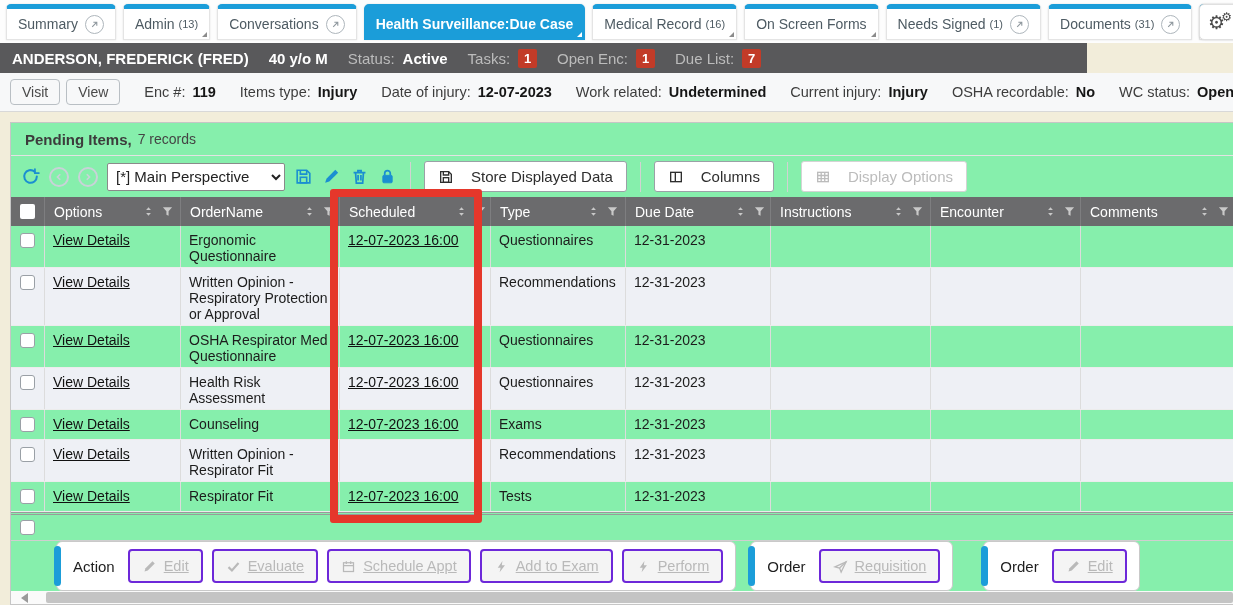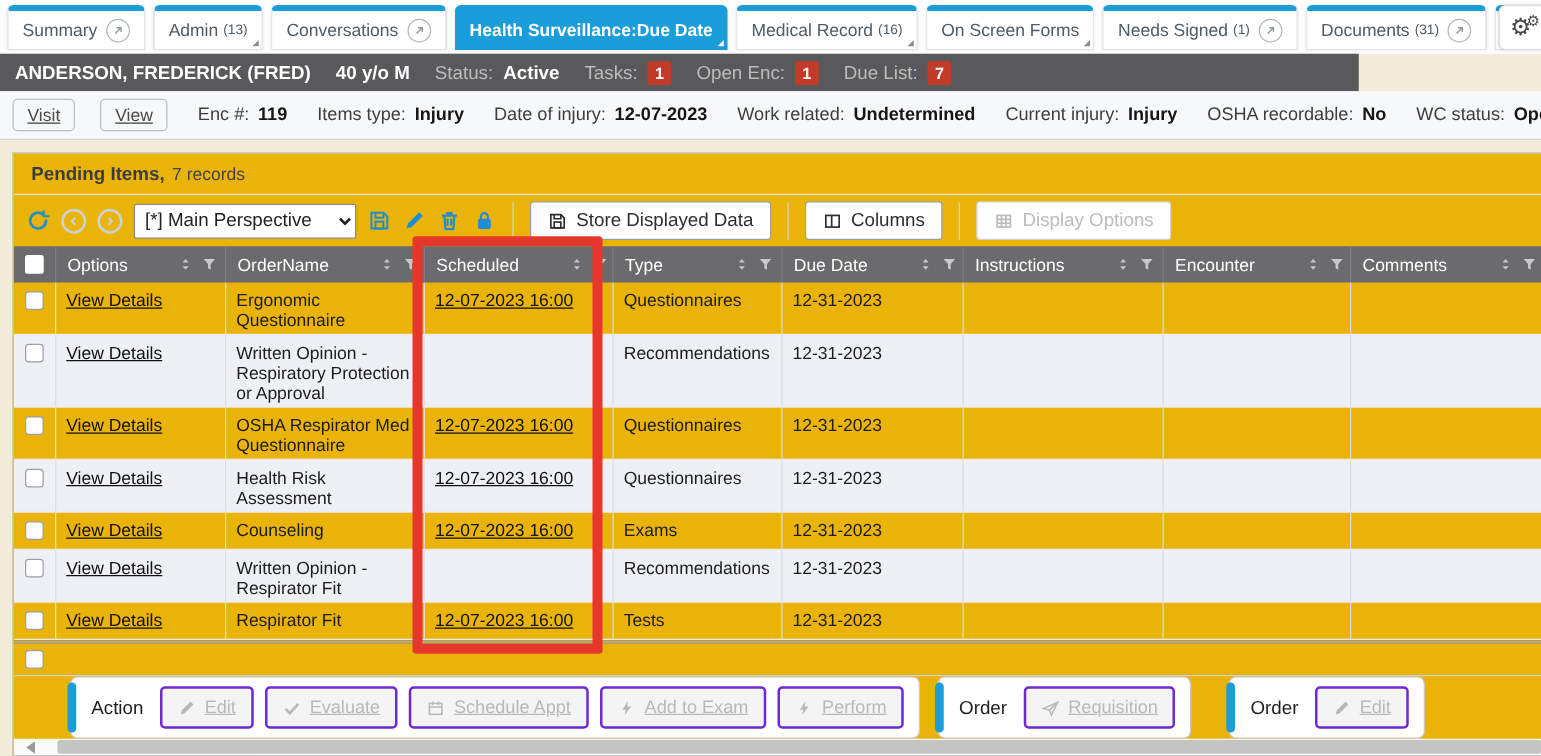--- a/index.html
+++ b/index.html
@@ -34,44 +34,44 @@
   .bpair { display:flex; align-items:center; gap:8px; }
   .badge { min-width:19px; height:19px; background:#c23b28; color:#fff; font-weight:bold; font-size:13px;
            display:inline-flex; align-items:center; justify-content:center; border-radius:2px; padding:0 4px; }
 
   
   .encbar { position:absolute; left:0; top:73px; width:1233px; height:39px; background:#f7f8f9;
             border-bottom:1px solid #d8d8d8; display:flex; align-items:center; padding:0 10px; gap:24px;
             font-size:14.5px; color:#3d3d3d; white-space:nowrap; }
   .obtn { border:1px solid #b9bfc4; border-radius:4px; background:transparent; padding:4px 11px;
           font-size:14px; color:#4a4a4a; font-family:inherit; cursor:pointer; }
-  .encbar .btns { display:flex; gap:20px;text-decoration:underline; }
+  .encbar .btns { display:flex; gap:6px; }
   .fpair { display:flex; gap:7px; }
   .fpair b { color:#161616; }
 
   
-  .panel { position:absolute; left:10px; top:122px; width:1223px; height:483px; background:#eab308;
+  .panel { position:absolute; left:10px; top:122px; width:1223px; height:483px; background:#86efac;
            border:1px solid #c6c6c6; border-right:none; display:flex; flex-direction:column; overflow:hidden; }
   .ptitle { height:33px; display:flex; align-items:center; gap:6px; padding:0 14px;
             border-bottom:1px solid #e3e3e3; font-size:15px; flex:none; }
   .ptitle .t1 { font-weight:bold; color:#3c3c3c; }
   .ptitle .t2 { color:#444; font-size:14px; }
 
   
   .tools { height:41px; display:flex; align-items:center; padding:0 10px; gap:9px; flex:none; }
   .blue { color:#1a8fd1; }
   .icbtn { background:none; border:none; cursor:pointer; display:flex; align-items:center; padding:0; }
   .icbtn svg { width:19px; height:19px; }
   .navcirc { width:20px; height:20px; border:2px solid #c9d2d8; border-radius:50%; color:#c9d2d8;
              display:inline-flex; align-items:center; justify-content:center; }
   .navcirc svg { width:12px; height:12px; }
   .persel { height:28px; border:1px solid #8a8a8a; border-radius:2px; font-size:15px; font-family:inherit;
             padding:0 4px; min-width:178px; color:#222; background:#fff; }
   .vdiv { width:1px; height:30px; background:#d2d2d2; margin:0 4px; }
-  .tbtn { display:flex; align-items:center; gap:7px; border:1px solid #9aa1a6; border-radius:3px;
+  .tbtn { display:flex; align-items:center; gap:17px; border:1px solid #9aa1a6; border-radius:3px;
           background:#fff; padding:6px 13px; font-size:15px; color:#2e2e2e; font-family:inherit; cursor:pointer; }
   .tbtn svg { width:16px; height:16px; }
   .tbtn.disabled { color:#bcbcbc; border-color:#d4d4d4; cursor:default; }
 
   
   .grid { display:grid; grid-template-columns:34px 136px 159px 151px 135px 145px 160px 150px minmax(0,1fr); }
   .thead { height:29px; background:#6b6b6d; color:#fff; font-size:14px; flex:none; }
   .th { display:flex; align-items:center; padding:0 6px 0 9px; border-right:1px solid #7e7e80; overflow:hidden;gap:40px; }
   .th .lbl { flex:1; white-space:nowrap; }
   .hic { display:flex; align-items:center; gap:6px; color:#c9c9c9; }
@@ -126,21 +126,21 @@
   </div>
   <div class="tab">
     <span>Conversations</span>
     <span class="pop">
         <svg viewBox="0 0 24 24" fill="none" stroke="currentColor" stroke-width="2.4">
           <path d="M7 17L17 7M9.5 7H17v7.5"></path>
         </svg>
       </span>
   </div>
   <div class="tab active">
-    <span>Health Surveillance:Due Date</span>
+    <span>Health Surveillance:Due Case</span>
     <span class="fold"></span>
   </div>
   <div class="tab">
     <span>Medical Record</span>
     <span class="cnt">(16)</span>
     <span class="fold"></span>
   </div>
   <div class="tab">
     <span>On Screen Forms</span>
     <span class="fold"></span>

